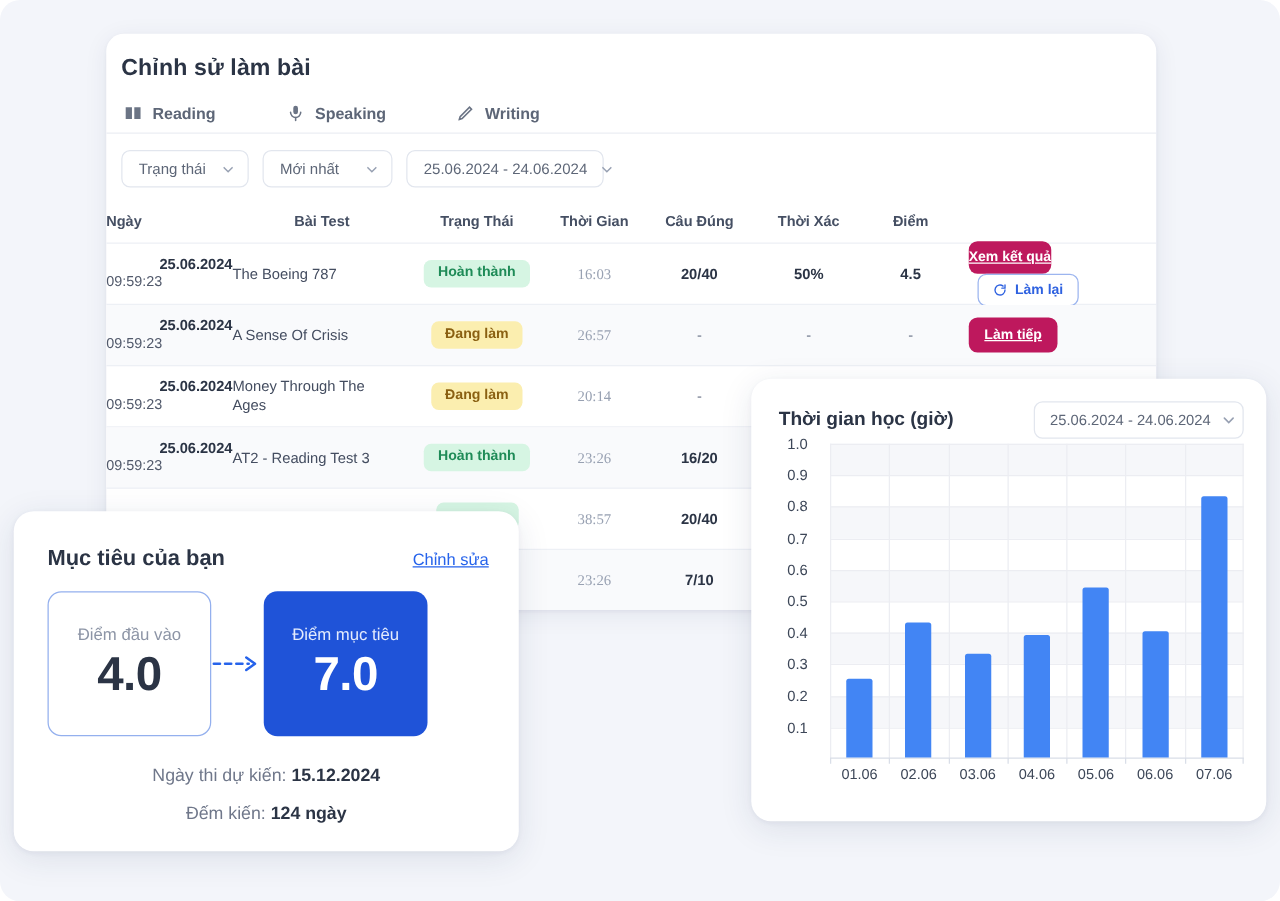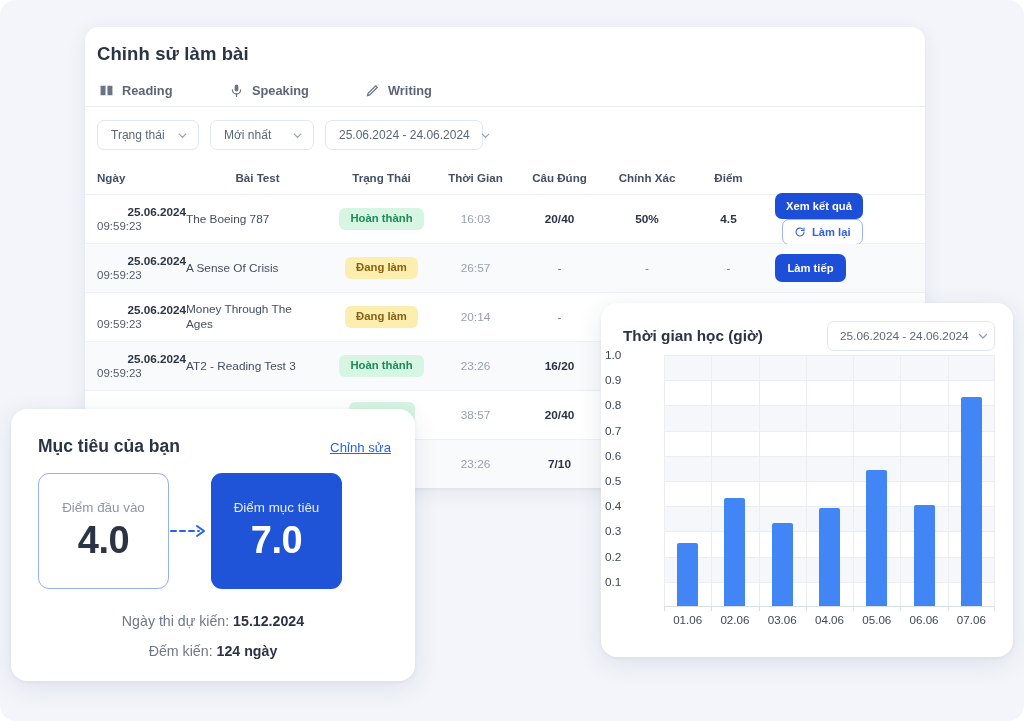--- a/index.html
+++ b/index.html
@@ -91,57 +91,57 @@
   .hrow {
     height: 34px;
     font-size: 11.6px; font-weight: 700; color: #454f63;
     border-bottom: 1px solid #edf0f5;
   }
   .drow {
     height: 49px;
     border-bottom: 1px solid #edf0f5;
   }
   .drow.alt { background: #f9fafc; }
-  .c-date   { width: 101px; padding-left: 12px; }
+  .c-date   { width: 101px; }
   .c-test   { width: 143px; }
   .c-status { width: 105px; text-align: center; }
   .c-time   { width: 83px; text-align: center; }
   .c-correct{ width: 85px; text-align: center; }
   .c-acc    { width: 90px; text-align: center; }
   .c-score  { width: 73px; text-align: center; }
   .c-act    { width: 160px; padding-left: 10px; }
   .hrow .c-test, .hrow .c-status, .hrow .c-time,
   .hrow .c-correct, .hrow .c-acc, .hrow .c-score { text-align: center; }
   .hrow .c-date { text-align: left; }
 
   .date-main { font-size: 11.7px; font-weight: 700; color: #2b3445; line-height: 15px; text-align: right; }
   .date-sub  { font-size: 11.5px; font-weight: 400; color: #51596b; line-height: 15px; }
   .test-name { font-size: 11.8px; color: #444d60; line-height: 15px; }
-  .cell-muted{ font-size: 11.8px; color: #98a1b2; }
+  .cell-muted{ font-size: 11.8px; color: #98a1b2; font-family: Liberation Serif, serif; }
   .cell-bold { font-size: 11.8px; color: #2b3445; font-weight: 700; }
   .cell-dash { font-size: 11.8px; color: #6c7589; }
 
   .badge {
     display: inline-block;
     padding: 5px 11px; border-radius: 6px;
     font-size: 11.3px; font-weight: 600;
     line-height: 1;
   }
   .badge.done { background: #d6f5e3; color: #1e8b57; }
   .badge.doing{ background: #fbeeaf; color: #8a6012; }
 
   .btn {
     display: inline-flex; align-items: center; justify-content: center;
     gap: 6px;
     border-radius: 7px;
     font-size: 11.2px; font-weight: 600;
     cursor: pointer;
     height: 26px;
   }
-  .btn-primary { background: #1d4ed8; color: #fff; border: none; padding: 0 11px; }
+  .btn-primary { background: #be185d; color: #fff; border: none; padding: 0 0; text-decoration: underline; }
   .btn-outline { background: #fff; color: #2f62e0; border: 1px solid #9cb5ef; padding: 0 11px; }
 
   
   #goal-card {
     position: absolute;
     left: 11px; top: 409px;
     width: 404px; height: 272px;
     background: #fff;
     border-radius: 16px;
     box-shadow: 0 6px 26px rgba(30,48,90,.10), 0 1px 4px rgba(30,48,90,.05);
@@ -205,22 +205,22 @@
   #chart-range .chev { color: #97a0b2; display: flex; }
 
   #plot-wrap {
     position: absolute; left: 22px; top: 52px;
     width: 372px; height: 282px;
   }
   #y-axis {
     position: absolute; left: 0; top: 0; width: 32px; height: 252px;
   }
   .ytick {
-    position: absolute; right: 18px; transform: translateY(-50%);
-    font-size: 11.8px; color: #3d4758; text-align: left; width: 100%;
+    position: absolute; right: 1px; transform: translateY(-50%);
+    font-size: 11.8px; color: #3d4758; text-align: center; width: 100%;
   }
   #plot {
     position: absolute; left: 41px; top: 0;
     width: 331px; height: 252px;
     border-bottom: 1px solid #d9dee8;
   }
   .hband {
     position: absolute; left: 0; right: 0;
     background: #f6f7fa;
   }
@@ -318,21 +318,21 @@
       </div>
     </div>
 
     <div id="tbl">
       <div class="row hrow">
         <div class="c-date">Ngày</div>
         <div class="c-test">Bài Test</div>
         <div class="c-status">Trạng Thái</div>
         <div class="c-time">Thời Gian</div>
         <div class="c-correct">Câu Đúng</div>
-        <div class="c-acc">Chính Xác</div>
+        <div class="c-acc">Thời Xác</div>
         <div class="c-score">Điểm</div>
         <div class="c-act"></div>
       </div>
 
       <div class="row drow">
         <div class="c-date">
           <div class="date-main">25.06.2024</div>
           <div class="date-sub">09:59:23</div>
         </div>
         <div class="c-test test-name">The Boeing 787</div>

